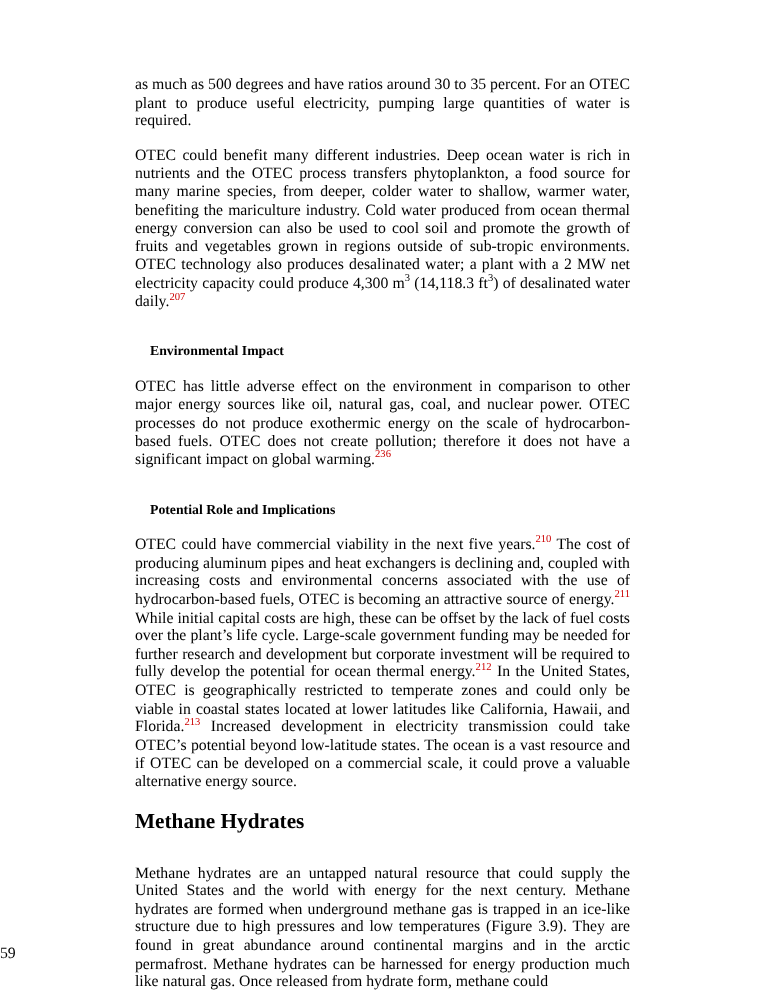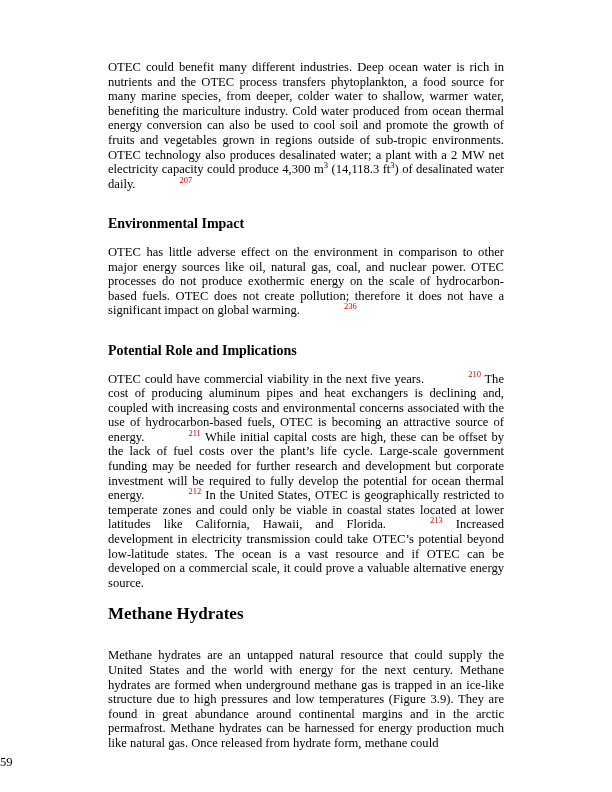--- a/index.html
+++ b/index.html
@@ -14,55 +14,55 @@
     font-size: 12.6px;
     padding: 60px 108px 0 108px;
     overflow: hidden;
   }
   p {
     margin: 0 0 13px 0;
     line-height: 14.6px;
     text-align: justify;
   }
   h2.subhead {
-    font-size: 14px;
+    font-size: 11px;
     line-height: 14.6px;
     font-weight: bold;
-    margin: 26px 0 13px 0;
+    margin: 26px 0 13px 12px;
   }
   h1.section-head {
     font-size: 17px;
     line-height: 19px;
     font-weight: bold;
     margin: 14px 0 25px 0;
   }
   sup {
     font-size: 8.5px;
     line-height: 0;
     vertical-align: super;
   }
   sup.ref {
     color: #cc0000;
     cursor: pointer;
-    margin-left: 44px;
   }
   .page-number {
     position: absolute;
     left: 0;
     right: 0;
     bottom: 22px;
     line-height: 14.6px;
     font-size: 12.6px;
   }
 </style>
 </head>
 <body>
 
 <div class="page">
 
+  <p>as much as 500 degrees and have ratios around 30 to 35 percent.  For an OTEC plant to produce useful electricity, pumping large quantities of water is required.</p>
 
   <p><span>OTEC could benefit many different industries.  Deep ocean water is rich in nutrients and the OTEC process transfers phytoplankton, a food source for many marine species, from deeper, colder water to shallow, warmer water, benefiting the mariculture industry.  Cold water produced from ocean thermal energy conversion can also be used to cool soil and promote the growth of fruits and vegetables grown in regions outside of sub-tropic environments.  OTEC technology also produces desalinated water; a plant with a 2 MW net electricity capacity could produce 4,300 m</span><sup>3</sup><span> (14,118.3 ft</span><sup>3</sup><span>) of desalinated water daily.</span><sup class="ref">207</sup></p>
 
   <h2 class="subhead">Environmental Impact</h2>
 
   <p><span>OTEC has little adverse effect on the environment in comparison to other major energy sources like oil, natural gas, coal, and nuclear power.  OTEC processes do not produce exothermic energy on the scale of hydrocarbon-based fuels.  OTEC does not create pollution; therefore it does not have a significant impact on global warming.</span><sup class="ref">236</sup></p>
 
 
   <h2 class="subhead">Potential Role and Implications</h2>
 

